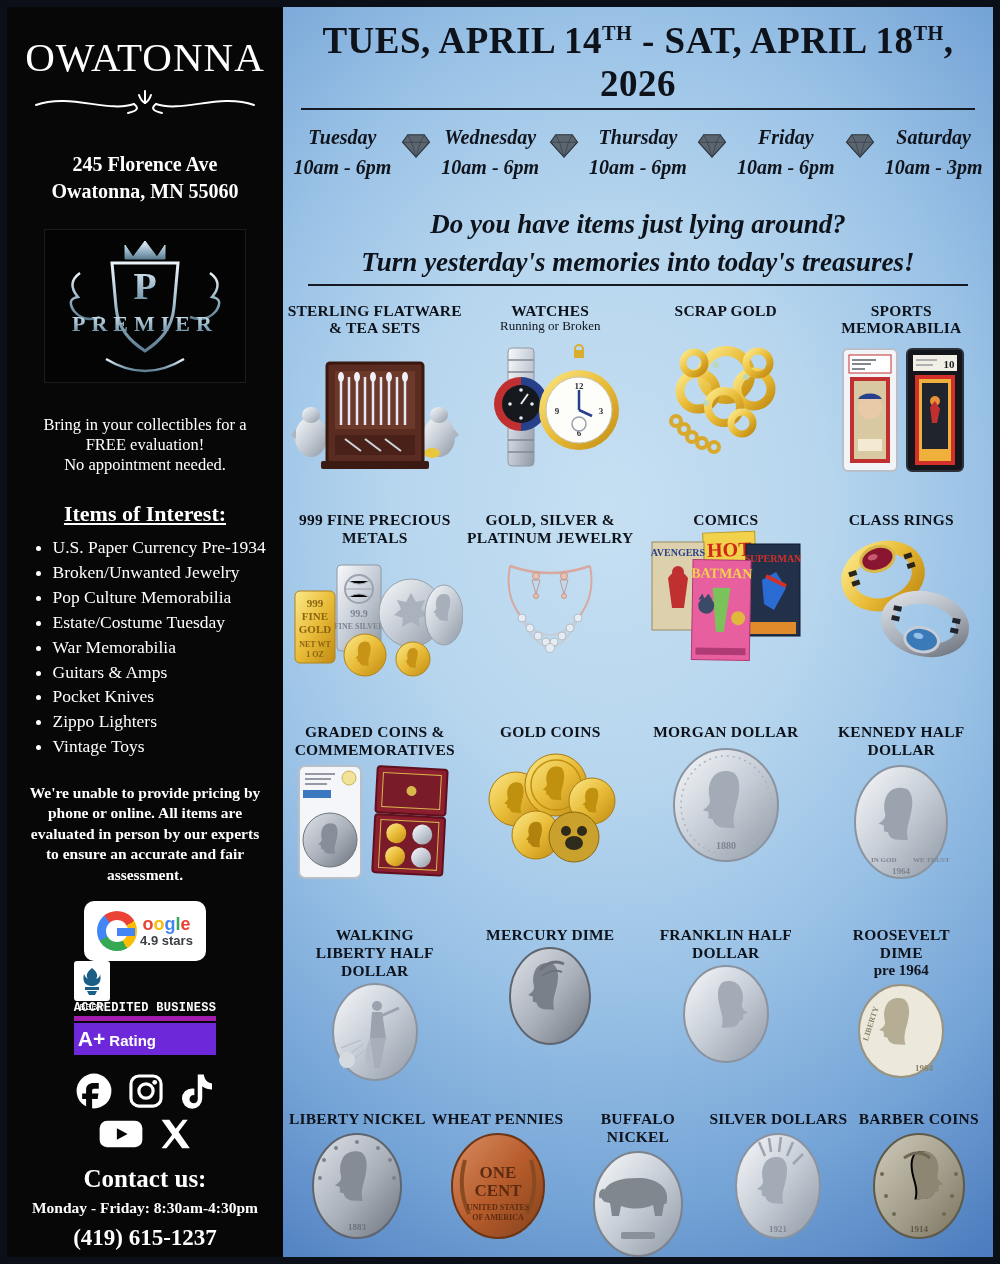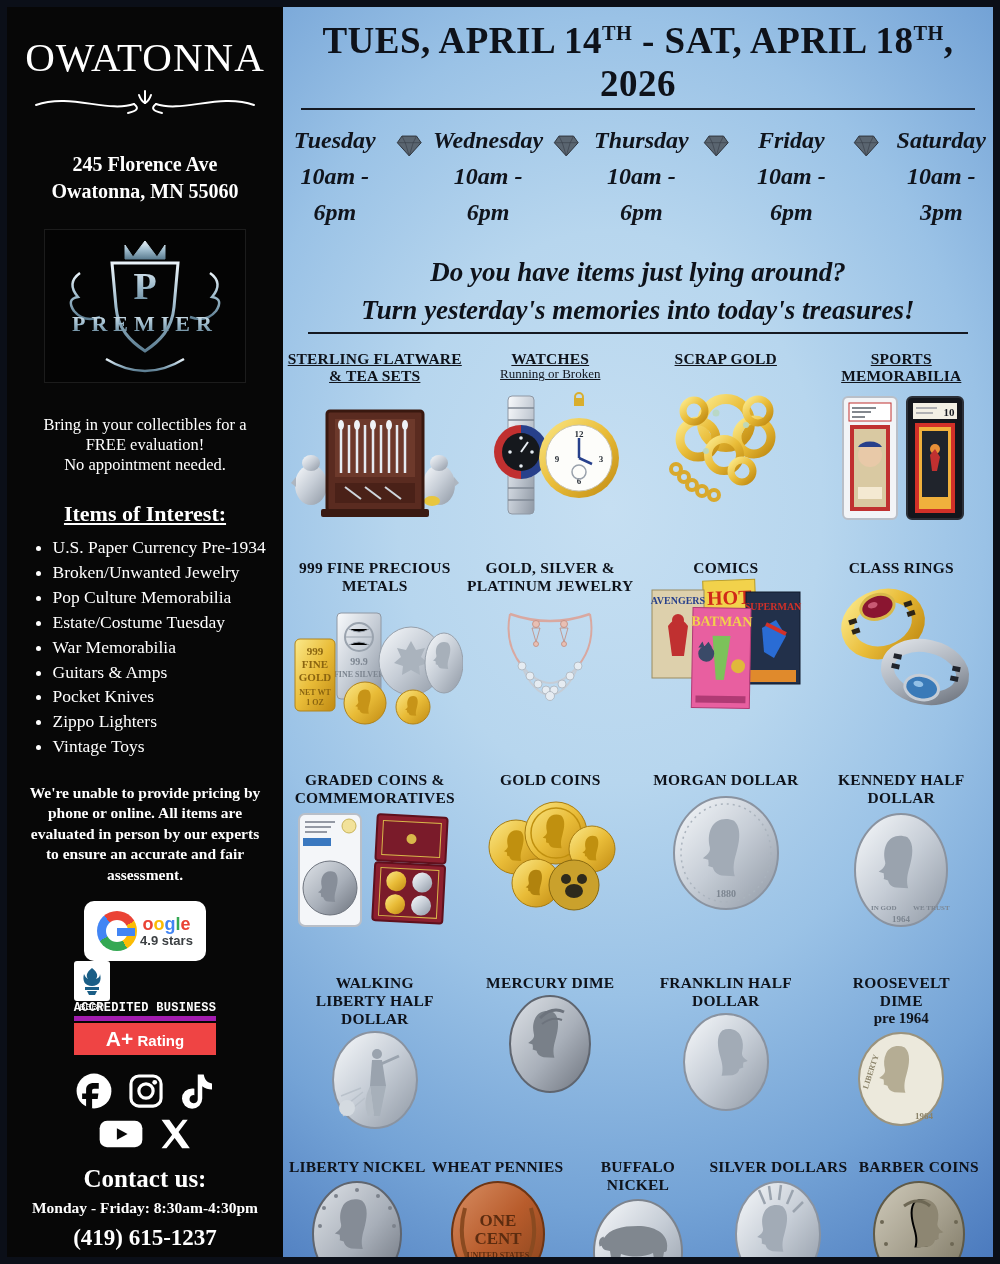--- a/index.html
+++ b/index.html
@@ -29,48 +29,48 @@
   .gword .row1{font-family:"Liberation Sans",sans-serif;font-weight:bold;font-size:18px;letter-spacing:0;text-decoration:underline;}
   .gword .row2{font-family:"Liberation Sans",sans-serif;font-weight:bold;font-size:13px;color:#3c4043;margin-top:1px;}
   .c-red{color:#ea4335}.c-yel{color:#fbbc05}.c-blu{color:#4285f4}.c-grn{color:#34a853}
   .bb-left{width:36px;height:40px;background:#fff;border-radius:3px;display:flex;align-items:center;
            justify-content:center;flex:none;position:relative;}
   .bb-left .bbbtxt{position:absolute;bottom:-11px;left:0;width:100%;font-family:"Liberation Sans",sans-serif;
            font-size:9px;font-weight:normal;color:#fff;}
   .bb-right{flex:1;display:flex;flex-direction:column;gap:2px;}
   .bb-acc{font-family:Liberation Mono, monospace;font-size:12px;font-weight:bold;color:#fff;
           border-bottom:5px solid #a21caf;padding-bottom:1px;letter-spacing:0.3px;}
-  .bb-rate{background:#ef4444;color:#fff;font-family:"Liberation Sans",sans-serif;font-weight:bold;
-           font-size:15px;padding:4px 4px;text-align:center;}
+  .bb-rate{background:#6d28d9;color:#fff;font-family:"Liberation Sans",sans-serif;font-weight:bold;
+           font-size:15px;padding:4px 4px;text-align:left;}
   .bb-rate .aplus{font-size:21px;}
   .socials{margin-top:16px;display:flex;flex-direction:column;align-items:center;gap:6px;}
   .soc-row{display:flex;align-items:center;gap:14px;}
   .contact-title{font-size:25px;font-weight:bold;margin-top:14px;}
   .hours{font-size:15.5px;font-weight:bold;margin-top:6px;}
   .phone{font-size:23px;font-weight:bold;margin-top:8px;}
   
   .main{flex:1;position:relative;color:#10141c;overflow:hidden;
         background:radial-gradient(ellipse 115% 85% at 46% 40%, #c6dff2 0%, #b7d6ee 26%, #9ac2e6 46%, #74a3d6 66%, #4d7cbf 84%, #3560aa 100%);}
   .evt-title{text-align:center;margin-top:12px;font-size:37px;font-weight:bold;letter-spacing:0.5px;color:#0e121a;}
   .evt-title sup{font-size:0.55em;}
   .rule{border-bottom:2px solid #151922;width:95%;margin:3px auto 0;}
   .schedule{display:flex;justify-content:center;align-items:flex-start;gap:10px;margin-top:12px;}
-  .day-block{text-align:center;font-style:italic;font-weight:bold;font-size:24px;line-height:1.5;}
+  .day-block{text-align:center;font-style:italic;font-weight:bold;font-size:20px;line-height:1.5;}
   .gem{margin-top:10px;}
   .tagline{margin-top:24px;text-align:center;font-style:italic;font-weight:bold;font-size:27px;line-height:1.4;color:#0e121a;}
   .tag-rule{border-bottom:2px solid #151922;width:93%;margin:2px auto 0;}
   .grid{padding:0 4px;}
   .grow{display:flex;justify-content:space-around;align-items:flex-start;}
   .cell{text-align:center;display:flex;flex-direction:column;align-items:center;}
   .g4 .cell{width:25%;} .g5 .cell{width:20%;}
   .label{font-weight:bold;font-size:15.5px;line-height:1.15;letter-spacing:0.2px;max-width:175px;color:#0e121a;}
   .sublabel{font-size:13px;font-weight:normal;line-height:1.1;}
   .sub-bold{font-size:15px;font-weight:bold;}
   .art{display:flex;align-items:center;justify-content:center;}
-  .r1{margin-top:16px;text-decoration:underline;} .r1 .art{height:148px;}
+  .r1{margin-top:16px;} .r1 .art{height:148px;}
   .r2{margin-top:26px;} .r2 .art{height:138px;}
   .r3{margin-top:38px;} .r3 .art{height:128px;}
   .r4{margin-top:40px;} .r4 .art{height:104px;}
   .r5{margin-top:26px;} .r5 .art{height:116px;}
   svg text{font-family:"Liberation Serif",serif;}
 </style>
 </head>
 <body>
 
 <svg width="0" height="0" style="position:absolute" aria-hidden="true">

